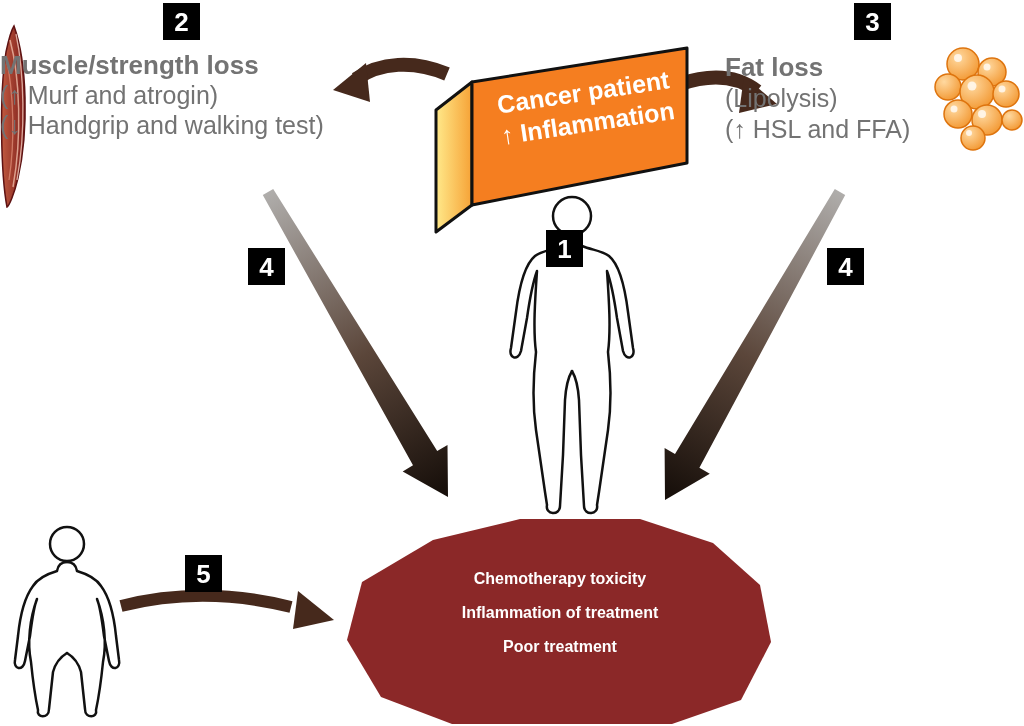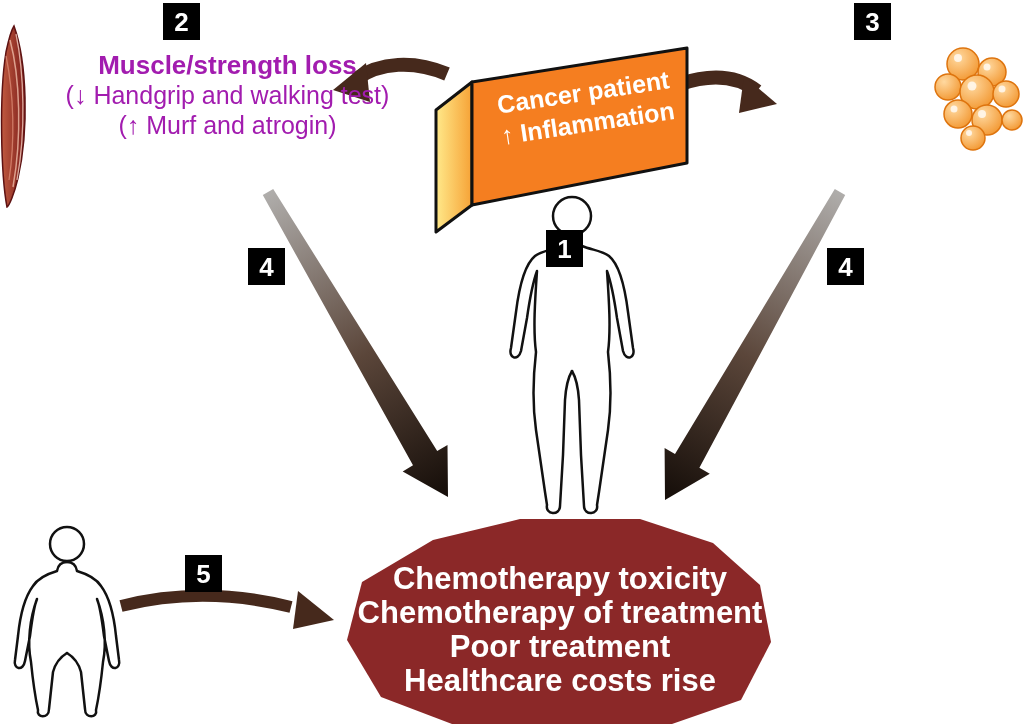--- a/index.html
+++ b/index.html
@@ -6,32 +6,32 @@
   #stage{
     position:relative;width:1024px;height:726px;background:#ffffff;
     font-family:"Liberation Sans", sans-serif;overflow:hidden;
   }
   #art{position:absolute;left:0;top:0;width:1024px;height:726px;}
   .badge{
     position:absolute;width:37px;height:37px;background:#000;color:#fff;
     display:flex;align-items:center;justify-content:center;
     font-size:26px;font-weight:bold;line-height:1;
   }
-  .textblock{position:absolute;text-align:center;color:#a21caf;}
+  .textblock{position:absolute;color:#737373;}
   .tb-left{left:0px;top:50px;width:455px;font-size:25px;line-height:30px;}
   .tb-right{left:725px;top:52px;width:245px;font-size:25px;line-height:31px;}
   .tb-title{font-weight:bold;font-size:26px;}
   .boxlabel{
     position:absolute;left:482px;top:92px;width:200px;text-align:center;
     color:#fff;font-weight:bold;font-size:25px;line-height:31px;
     transform:rotate(-8.5deg);transform-origin:left top;
   }
   .octlabel{
     position:absolute;left:352px;top:562px;width:416px;text-align:center;
-    color:#fff;font-weight:bold;font-size:31px;line-height:34px;
+    color:#fff;font-weight:bold;font-size:16px;line-height:34px;
   }
 </style>
 </head>
 <body>
 
 <div id="stage">
 
   <svg id="art" viewBox="0 0 1024 726" aria-hidden="true">
     <defs>
       <linearGradient id="gradSide" x1="0" y1="0" x2="1" y2="0">
@@ -129,30 +129,34 @@
 
   <div class="badge" style="left:163px;top:3px;">2</div>
   <div class="badge" style="left:854px;top:3px;">3</div>
   <div class="badge" style="left:546px;top:230px;">1</div>
   <div class="badge" style="left:248px;top:248px;">4</div>
   <div class="badge" style="left:827px;top:248px;">4</div>
   <div class="badge" style="left:185px;top:555px;">5</div>
 
   <div class="textblock tb-left">
     <div class="tb-title">Muscle/strength loss</div>
+    <div>(↑ Murf and atrogin)</div>
     <div>(↓ Handgrip and walking test)</div>
-    <div>(↑ Murf and atrogin)</div>
   </div>
 
+  <div class="textblock tb-right">
+    <div class="tb-title">Fat loss</div>
+    <div>(Lipolysis)</div>
+    <div>(↑ HSL and FFA)</div>
+  </div>
 
   <div class="boxlabel">
     <div>Cancer patient</div>
     <div>↑ Inflammation</div>
   </div>
 
   <div class="octlabel">
     <div>Chemotherapy toxicity</div>
-    <div>Chemotherapy of treatment</div>
+    <div>Inflammation of treatment</div>
     <div>Poor treatment</div>
-    <div>Healthcare costs rise</div>
   </div>
 
 </div>
 
 </body></html>

